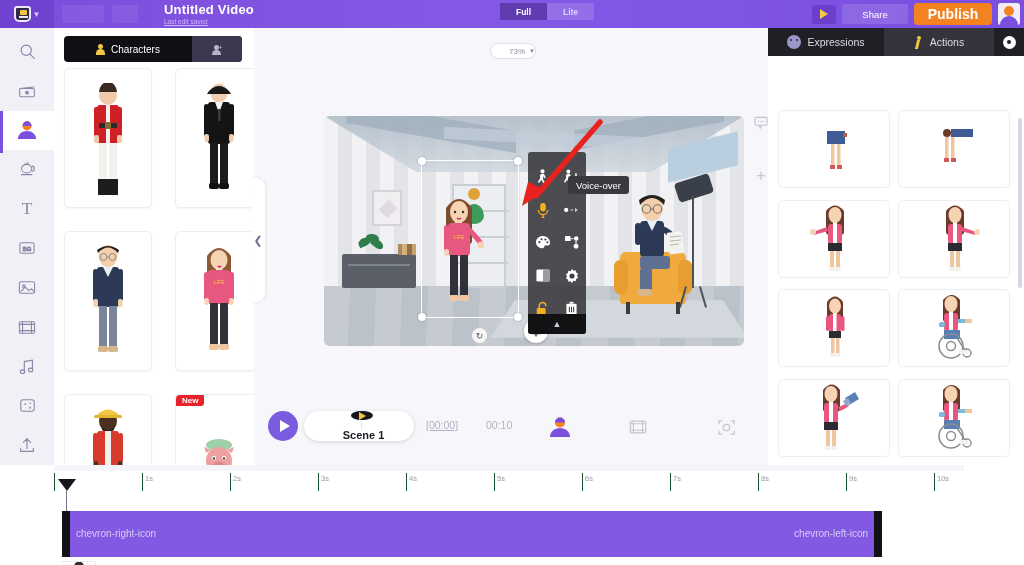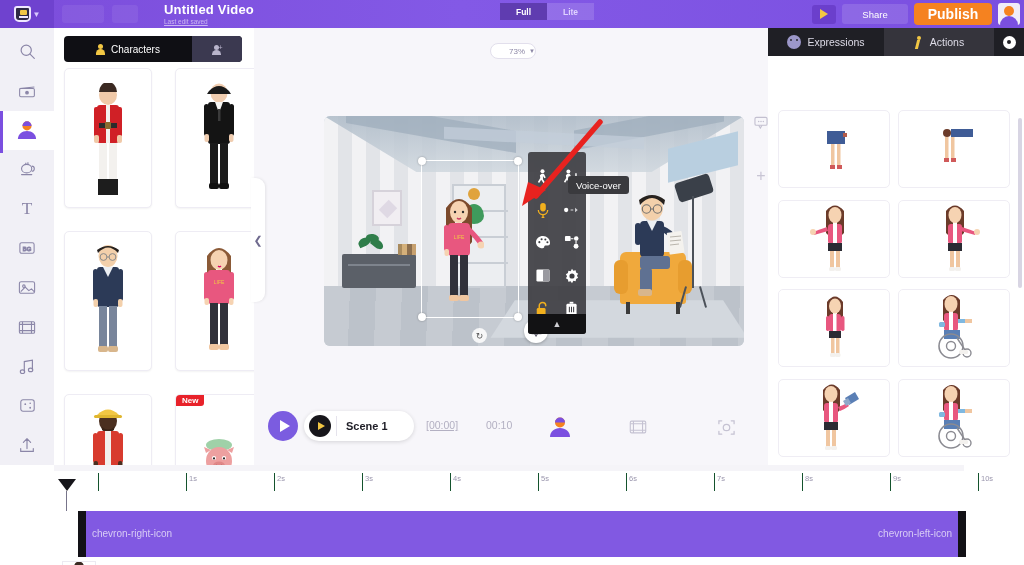--- a/index.html
+++ b/index.html
@@ -230,21 +230,21 @@
 
   
   .scenebar { position:absolute; left:254px; top:395px; width:514px; height:70px; background:#f7f6fa; z-index: 12; }
   .play-circle {
     position:absolute; left:14px; top:16px; width:30px; height:30px; border-radius:50%;
     background:#7b5ce0; display:flex; align-items:center; justify-content:center; cursor:pointer;
   }
   .play-circle .tri { width:0;height:0;border-left:10px solid #fff;border-top:6px solid transparent;border-bottom:6px solid transparent; margin-left:3px; }
   .scene-pill {
     position:absolute; left:50px; top:16px; width:110px; height:30px; background:#ffffff;
-    border-radius:15px; display:flex; align-items:center; box-shadow:0 1px 4px rgba(0,0,0,.14); cursor:pointer;
+    border-radius:15px; display:flex; align-items:center; box-shadow:0 1px 4px rgba(0,0,0,.14); cursor:pointer;flex-direction:column;
   }
   .scene-dot { width:22px; height:22px; border-radius:50%; background:#17161b; margin-left:5px;
     display:flex; align-items:center; justify-content:center; }
   .scene-dot .tri { width:0;height:0;border-left:7px solid #f2c744;border-top:4px solid transparent;border-bottom:4px solid transparent; margin-left:2px; }
   .scene-div { width:1px; height:20px; background:#e5e3ec; margin-left:5px; }
   .scene-name { font-size:11px; font-weight:bold; color:#1e1d26; margin-left:9px; }
   .tc { position:absolute; top:24px; font-size:10.5px; color:#b3b0c2; }
   .tc.a { left:172px;text-decoration:underline; } .tc.b { left:232px; }
   .sb-ico { position:absolute; top:20px; width:24px; height:24px; display:flex; align-items:center; justify-content:center; cursor:pointer; }
 
@@ -272,27 +272,27 @@
 
   .act-grid { position:absolute; left:10px; top:82px; width:236px; height:350px;
     display:grid; grid-template-columns: 112px 112px; gap: 8px; }
   .act-card { width:112px; height:78px; border:1px solid #efedf4; border-radius:5px; background:#fff;
     position:relative; overflow:hidden; cursor:pointer; }
   .rp-scroll { position:absolute; right:2px; top:90px; width:4px; height:170px; background:#d8d5e3; border-radius:2px; }
 
   
   .timeline { position:absolute; left:0; top:465px; width:1024px; height:100px; background:#ffffff; z-index: 14; }
   .ruler { position:absolute; left:54px; top:8px; width:910px; height:18px; }
-  .tick { position:absolute; top:0; width:1px; height:18px; background:#14532d;margin-left:44px; }
+  .tick { position:absolute; top:0; width:1px; height:18px; background:#14532d; }
   .tick span { position:absolute; left:3px; top:1px; font-size:7.5px; color:#9a96ad; }
   .playhead-tri { position:absolute; left:58px; top:14px; width:0; height:0;
     border-left:9px solid transparent; border-right:9px solid transparent; border-top:12px solid #16151a; cursor:pointer; }
   .playhead-line { position:absolute; left:66px; top:26px; width:1px; height:20px; background:#77748a; }
   .clip-row { position:absolute; left:62px; top:46px; width:888px; height:46px; }
-  .clip { position:absolute; left:16px; top:0; width:888px; height:46px; background:#8159e2; cursor:pointer; }
+  .clip { position:absolute; left:0; top:0; width:820px; height:46px; background:#8159e2; cursor:pointer; }
   .clip-edge { position:absolute; top:0; width:8px; height:46px; background:#121116; cursor:ew-resize; }
   .clip-chev { position:absolute; top:17px; color:#d8ccf5; font-size:10px; }
   .tl-thumb { position:absolute; left:62px; top:96px; width:34px; height:42px; border:1px solid #eceaf2; background:#fff; }
   .tl-topstrip { position:absolute; left:54px; top:0; width:910px; height:6px; background:#f5f4f8; }
 </style>
 </head>
 <body>
 
 <div id="app">
 

